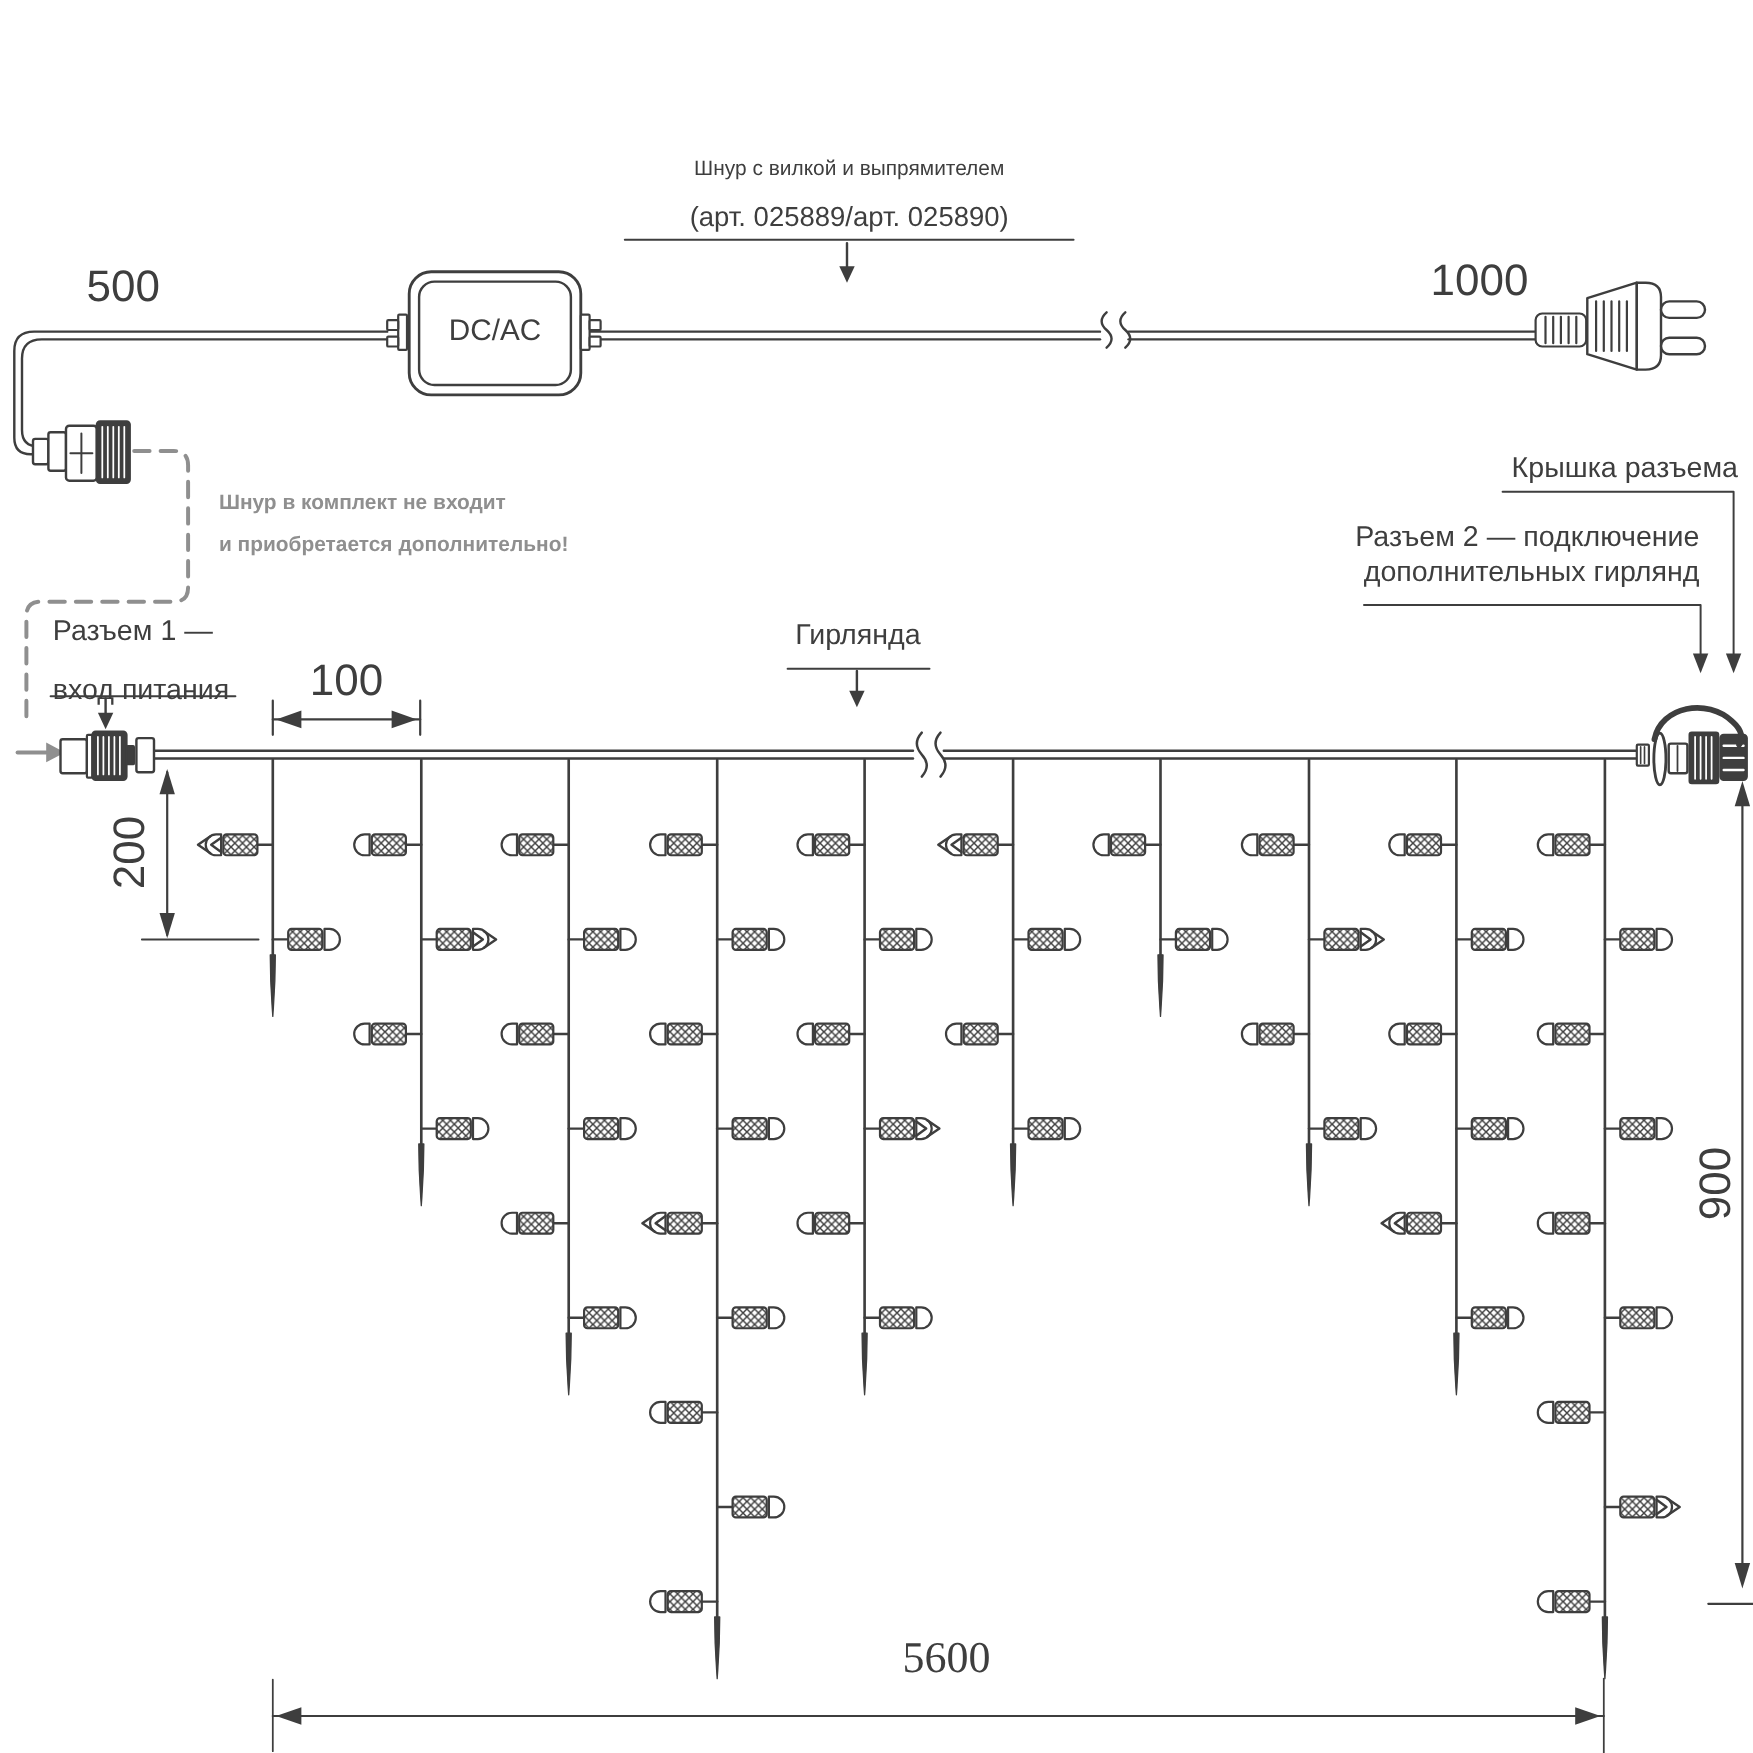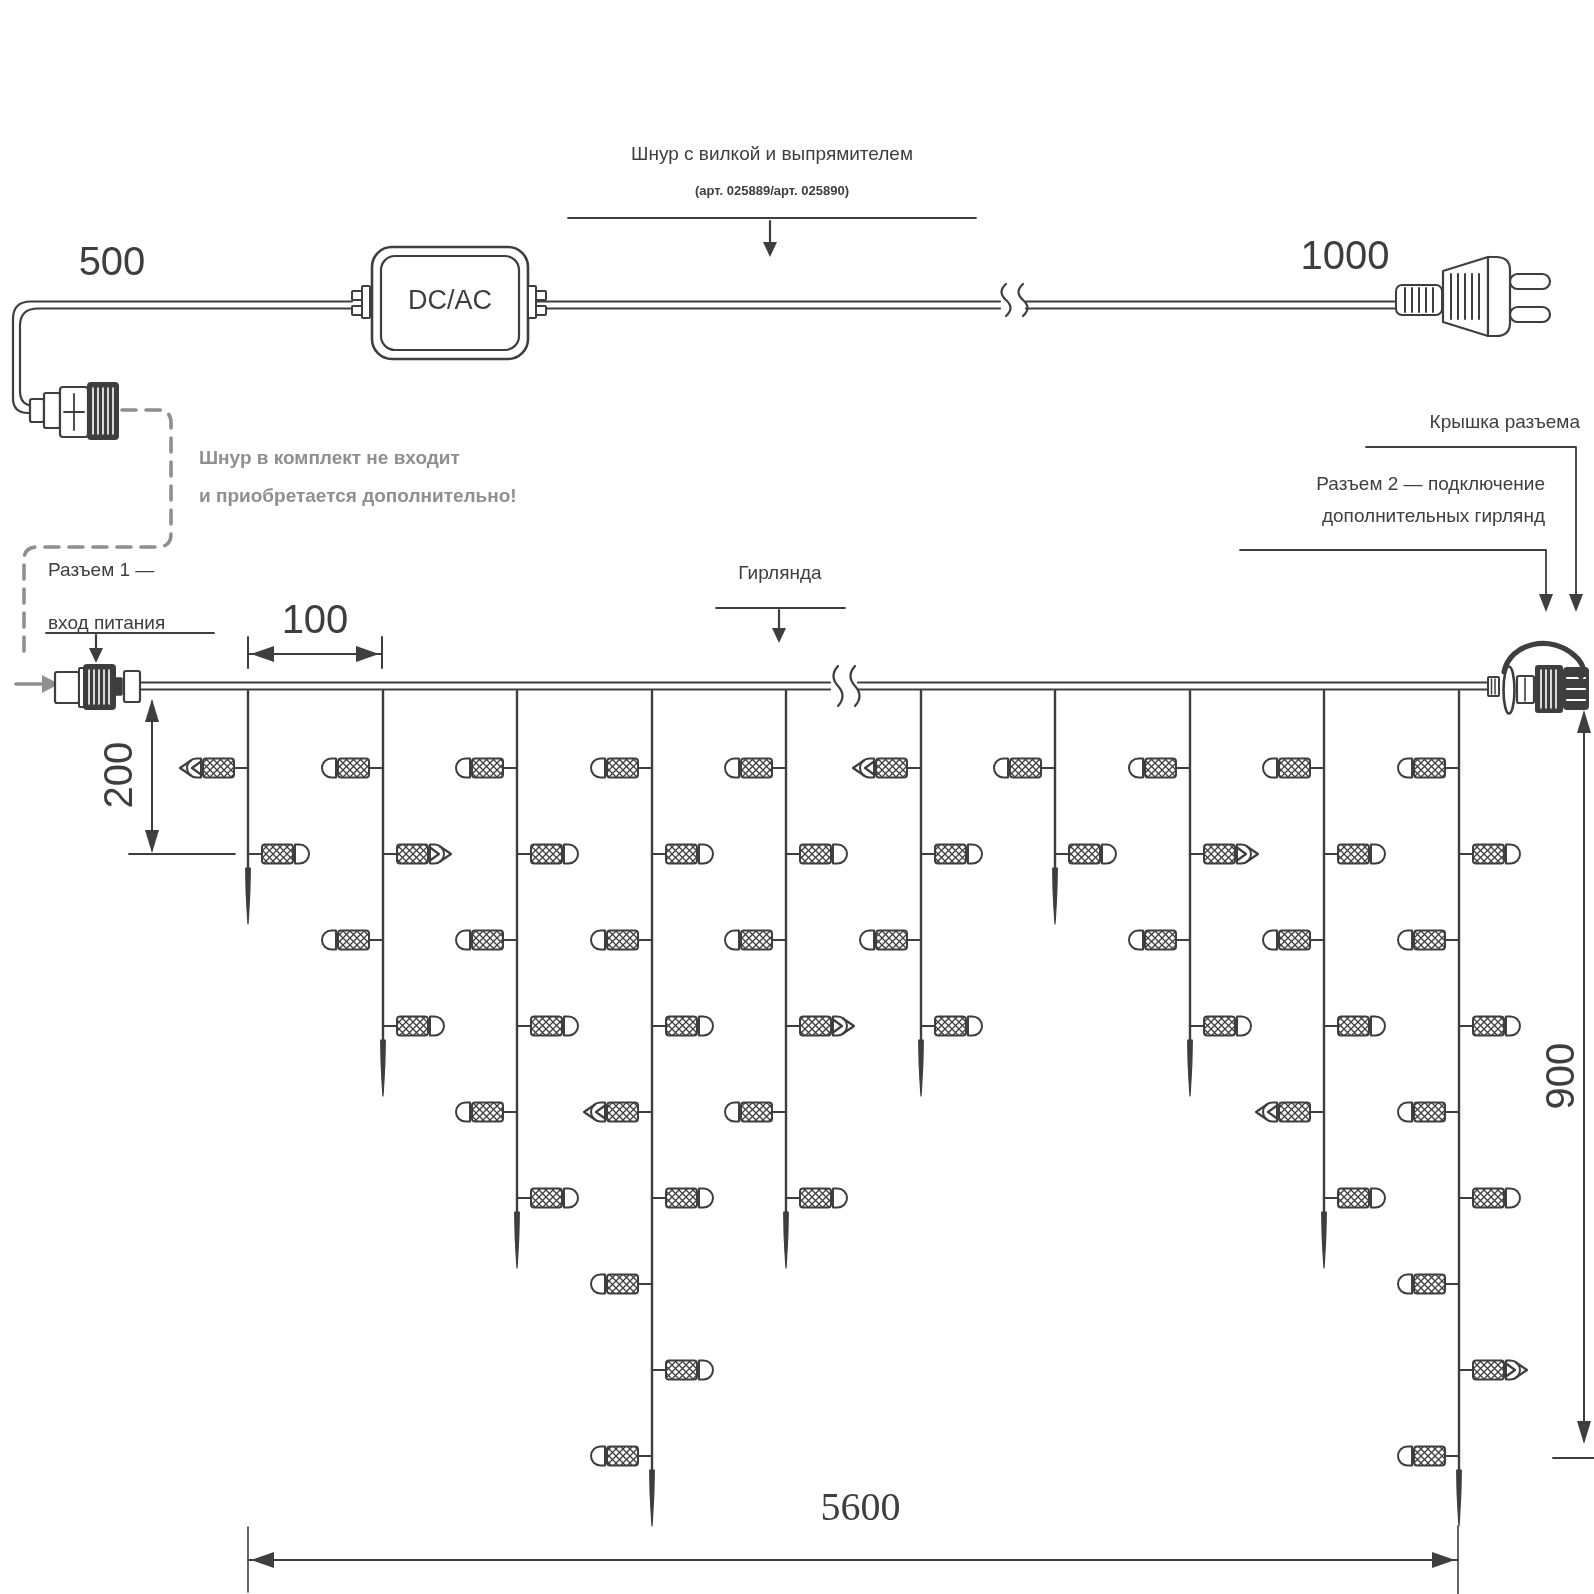--- a/index.html
+++ b/index.html
@@ -2,22 +2,22 @@
 <html style="--ink: #3e3e3e; --gray: #8f8f8f; --bg: #ffffff;"><head>
 <meta charset="utf-8">
 <style>
   html,body{margin:0;padding:0;background:#fff;}
   .stage{position:relative;width:1594px;height:1594px;background:var(--bg,#fff);
          font-family:"Liberation Sans", sans-serif;color:var(--ink,#3e3e3e);overflow:hidden;}
   svg{position:absolute;left:0;top:0;}
   .lbl{position:absolute;white-space:nowrap;line-height:1.05;}
   .c{text-align:center;}
   .r{text-align:right;}
-  .fs20{font-size:13px;font-weight:bold;}
-  .fs26{font-size:19px;}
+  .fs20{font-size:25px;}
+  .fs26{font-size:26px;}
   .fs28{font-size:19px;}
   .fs31{font-size:27px;}
   .fs40{font-size:40px;}
   .gray{color:var(--gray,#8f8f8f);font-weight:bold;}
   .rot{transform:rotate(-90deg);transform-origin:center center;}
 </style>
 </head>
 <body>
 
 <div class="stage">

